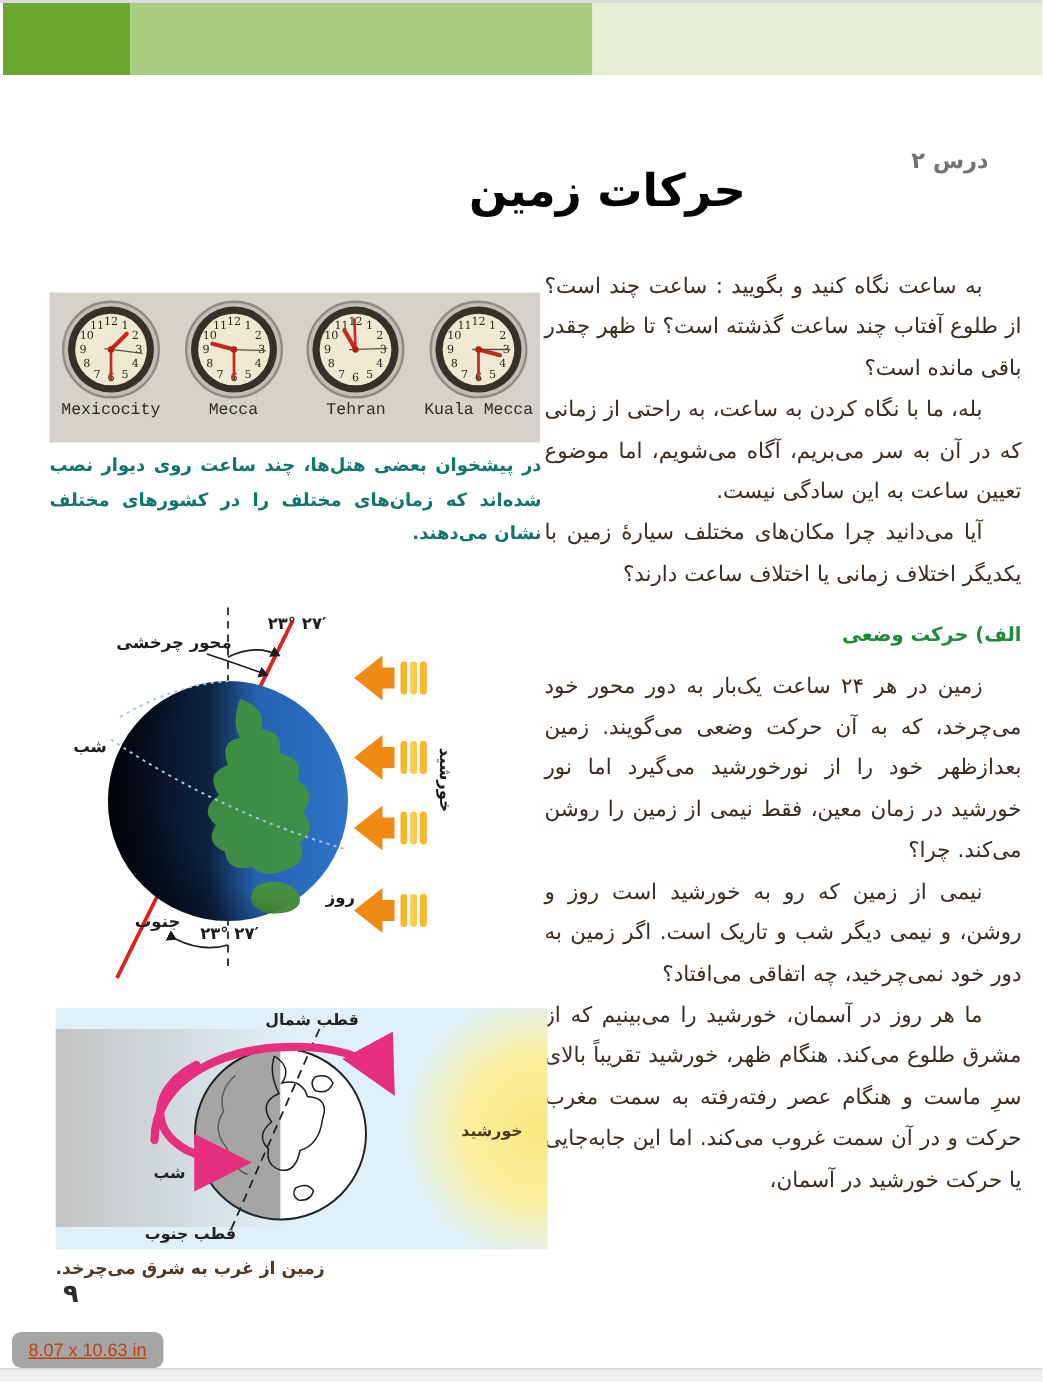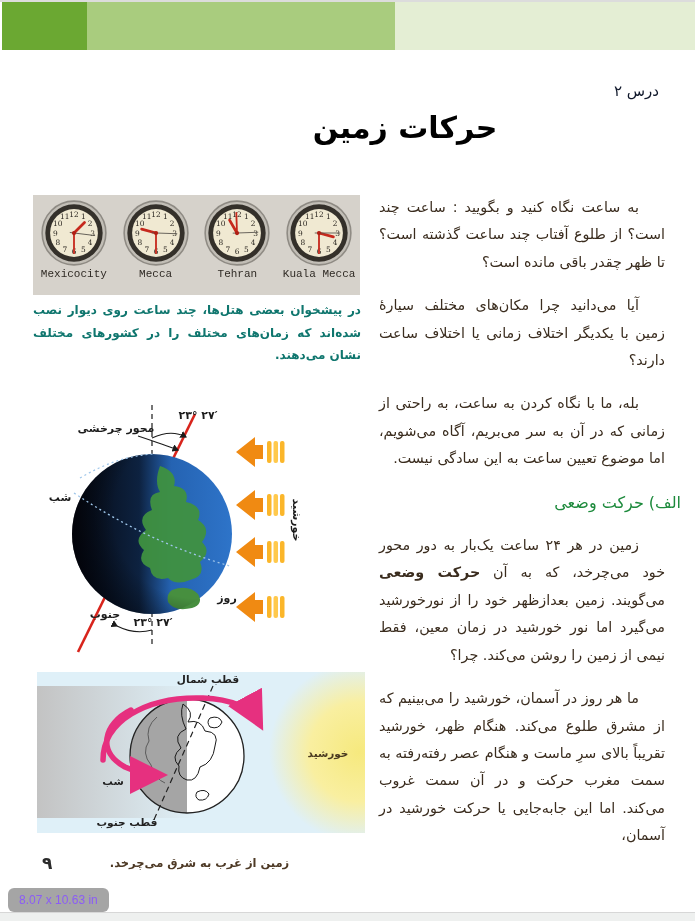--- a/index.html
+++ b/index.html
@@ -7,21 +7,21 @@
     width:695px;height:921px;position:relative;background:#ffffff;
     font-family:"DejaVu Sans",sans-serif;overflow:hidden;
   }
   
   .top-line{position:absolute;left:0;top:0;width:695px;height:2px;background:#dcdcdc;}
   .band{position:absolute;top:2px;height:48px;}
   .band-dark{left:2px;width:85px;background:#6ba832;}
   .band-mid{left:87px;width:308px;background:#a9cc7e;}
   .band-light{left:395px;width:300px;background:#e4eed4;}
   .lesson-label{
-    position:absolute;right:36px;top:82px;color:#0f172a;font-weight:normal;
+    position:absolute;right:36px;top:98px;color:#737373;font-weight:bold;
     font-size:15px;direction:rtl;
   }
   .page-title{
     position:absolute;left:255px;top:110px;width:300px;text-align:center;
     font-size:30px;font-weight:bold;color:#000000;direction:rtl;letter-spacing:1px;
   }
   
   .clocks-fig{
     position:absolute;left:33px;top:195px;width:327px;height:100px;
     background:#d6d2cb;display:flex;justify-content:space-around;align-items:flex-start;
@@ -36,42 +36,42 @@
   .num{font-size:7px;fill:#2a2620;font-family:"DejaVu Serif",serif;text-anchor:middle;}
   .clocks-caption{
     position:absolute;left:33px;top:299px;width:328px;direction:rtl;text-align:justify;
     font-size:12px;font-weight:bold;color:#0f766e;line-height:22.5px;
   }
   
   .article{
     position:absolute;left:363px;top:178px;width:318px;direction:rtl;
     text-align:justify;font-size:14.3px;line-height:27.4px;color:#3a2c1e;
   }
-  .article p{margin:16px;text-indent:26px;}
+  .article p{margin:0;text-indent:26px;}
   .article .section-heading{
-    color:#1d8a3c;font-weight:normal;font-size:16px;margin:13px 0 7px 0;text-indent:0;
-  }
-  .bold-term{font-weight:bold;}
+    color:#1d8a3c;font-weight:bold;font-size:13px;margin:13px 0 7px 0;text-indent:0;
+  }
+  .bold-term{font-weight:normal;}
   
   .tilt-fig{position:absolute;left:22px;top:390px;width:333px;height:280px;}
   .fig-label{font-size:11px;font-weight:bold;fill:#1c1c1c;}
   
   .rot-fig{position:absolute;left:37px;top:672px;width:328px;height:161px;}
   .rot-caption{
-    position:absolute;left:37px;top:856px;width:325px;direction:rtl;text-align:center;
+    position:absolute;left:37px;top:838px;width:325px;direction:rtl;text-align:left;
     font-size:11.5px;font-weight:bold;color:#4e3a26;
   }
   
   .page-number{
     position:absolute;left:42px;top:853px;font-size:17px;font-weight:bold;color:#2b2b2b;
   }
   .size-badge{
     position:absolute;left:8px;top:888px;background:rgba(152,152,152,0.88);
-    color:#8b5cf6;font-family:"Liberation Sans",sans-serif;font-size:12px;
-    padding:5px 11px;border-radius:6px;
+    color:#c2410c;font-family:"Liberation Sans",sans-serif;font-size:12px;
+    padding:5px 11px;border-radius:6px;text-decoration:underline;
   }
   .bottom-strip{
     position:absolute;left:0;bottom:0;width:695px;height:8px;background:#eef0ef;
     border-top:1px solid #d7d7d7;
   }
 </style>
 </head>
 <body>
 
 <div class="top-line"></div>
@@ -185,24 +185,25 @@
       <line class="second" x1="32" y1="36" x2="32" y2="12" stroke="#55504a" stroke-width="0.8" transform="rotate(90 32 32)"></line>
       <circle cx="32" cy="32" r="2" fill="#b02015"></circle>
     </svg>
     <div class="clock-label">Kuala Mecca</div>
   </div>
 </div>
 <div class="clocks-caption">در پیشخوان بعضی هتل‌ها، چند ساعت روی دیوار نصب شده‌اند که زمان‌های مختلف را در کشورهای مختلف نشان می‌دهند.</div>
 
 <div class="article">
   <p>به ساعت نگاه کنید و بگویید : ساعت چند است؟ از طلوع آفتاب چند ساعت گذشته است؟ تا ظهر چقدر باقی مانده است؟</p>
+  <p>بله، ما با نگاه کردن به ساعت، به راحتی از زمانی که در آن به سر می‌بریم، آگاه می‌شویم، اما موضوع تعیین ساعت به این سادگی نیست.</p>
   <p>آیا می‌دانید چرا مکان‌های مختلف سیارهٔ زمین با یکدیگر اختلاف زمانی یا اختلاف ساعت دارند؟</p>
-  <p>بله، ما با نگاه کردن به ساعت، به راحتی از زمانی که در آن به سر می‌بریم، آگاه می‌شویم، اما موضوع تعیین ساعت به این سادگی نیست.</p>
   <div class="section-heading">الف) حرکت وضعی</div>
   <p><span>زمین در هر ۲۴ ساعت یک‌بار به دور محور خود می‌چرخد، که به آن </span><span class="bold-term">حرکت وضعی</span><span> می‌گویند. زمین بعدازظهر خود را از نورخورشید می‌گیرد اما نور خورشید در زمان معین، فقط نیمی از زمین را روشن می‌کند. چرا؟</span></p>
+  <p>نیمی از زمین که رو به خورشید است روز و روشن، و نیمی دیگر شب و تاریک است. اگر زمین به دور خود نمی‌چرخید، چه اتفاقی می‌افتاد؟</p>
   <p><span>ما هر روز در آسمان، خورشید را می‌بینیم که از مشرق طلوع می‌کند. هنگام ظهر، خورشید تقریباً بالای سرِ ماست و هنگام عصر رفته‌رفته به سمت مغرب حرکت و در آن سمت غروب می‌کند. اما این جابه‌جایی یا حرکت خورشید در آسمان، </span></p>
 </div>
 
 <svg class="tilt-fig" viewBox="0 0 333 280">
   <defs>
     <linearGradient id="ocean" x1="0" y1="0" x2="1" y2="0">
       <stop offset="0" stop-color="#05070f"></stop>
       <stop offset="0.42" stop-color="#0d2240"></stop>
       <stop offset="0.62" stop-color="#2563b2"></stop>
       <stop offset="1" stop-color="#2e74c9"></stop>

